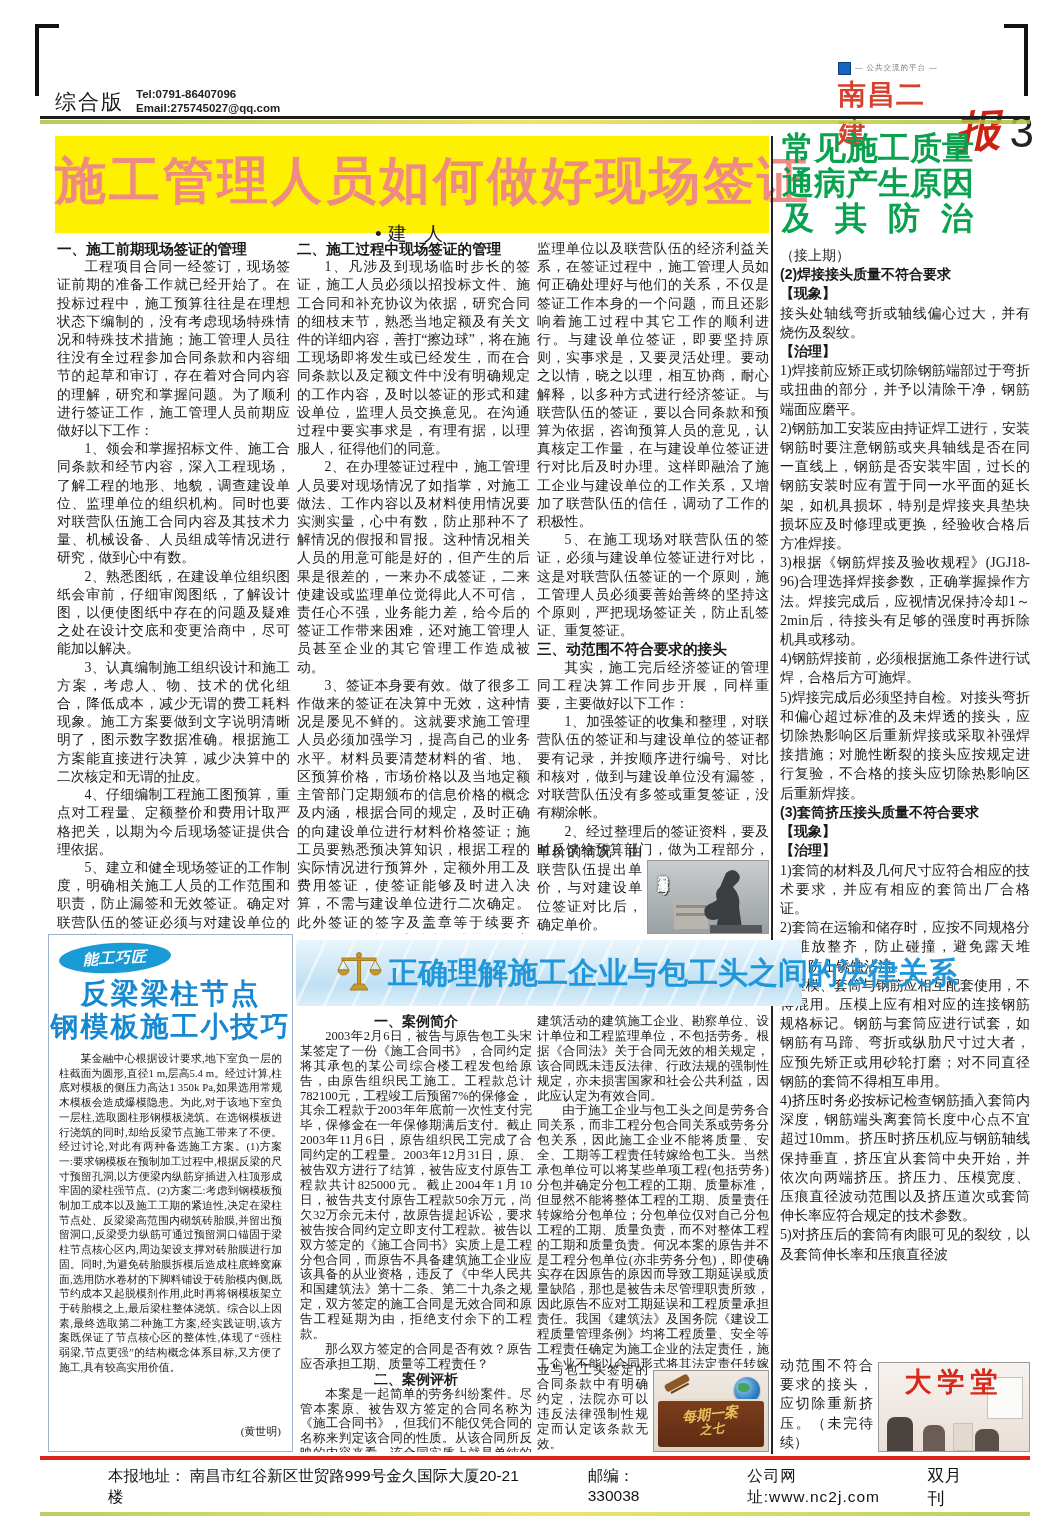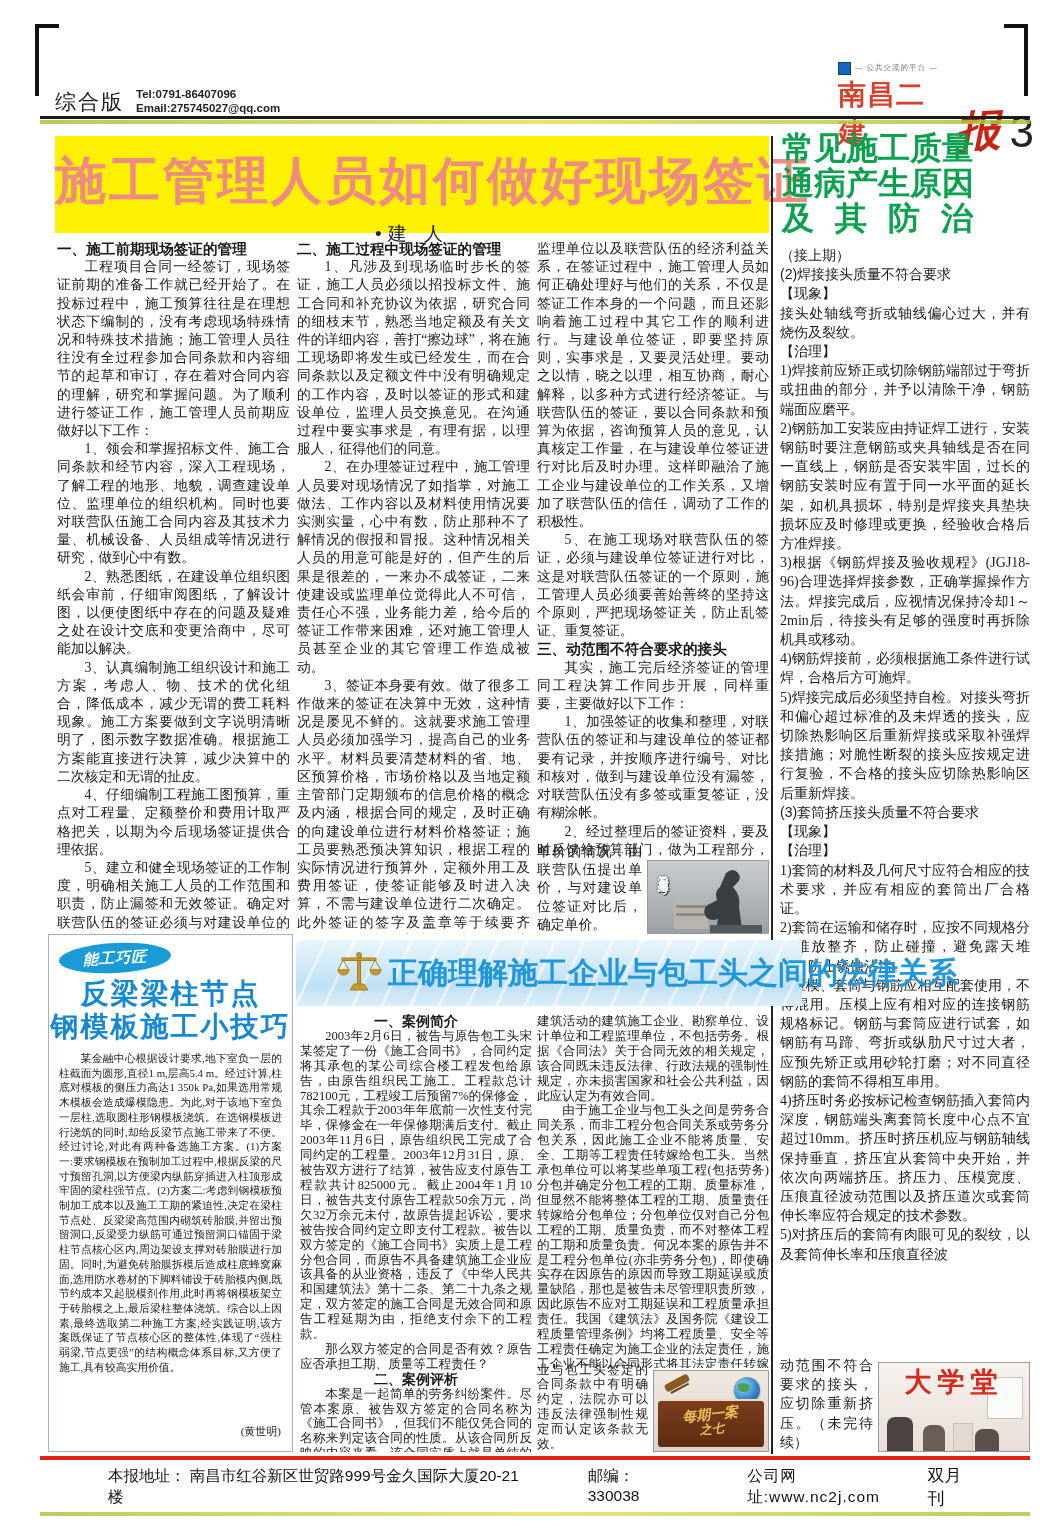--- a/index.html
+++ b/index.html
@@ -31,21 +31,21 @@
   .mainhead{margin-top:11px;font-size:51px;font-weight:bold;color:#ee8b82;letter-spacing:3px;white-space:nowrap;}
   .mainby{margin-top:5px;font-size:19px;color:#222;letter-spacing:6px;}
 
   
   .vrule{left:771px;top:136px;width:2px;height:1318px;background:#222;}
 
   
   .flow p{margin:0;text-indent:2em;}
   p.sec{text-indent:0;font-family:"Liberation Sans",sans-serif;font-weight:bold;font-size:14.6px;}
   p.cont{text-indent:0;}
-  p.sub{text-indent:0;font-weight:normal;font-family:"Liberation Sans",sans-serif;}
+  p.sub{text-indent:0;font-weight:bold;font-family:"Liberation Sans",sans-serif;}
   p.note{text-indent:0;font-family:"Liberation Serif",serif;}
   p.center-h{text-indent:0;text-align:center;font-weight:bold;font-family:"Liberation Sans",sans-serif;}
 
   .mcol{position:absolute;top:240px;width:233px;height:694px;overflow:hidden;
         font-family:"Liberation Serif",serif;font-size:13.8px;line-height:18.2px;text-align:justify;}
   .colflow{overflow:hidden;}
   .wraprow{display:flex;align-items:flex-end;}
   .wraptext{flex:1;padding-right:5px;text-align:justify;}
 
   

